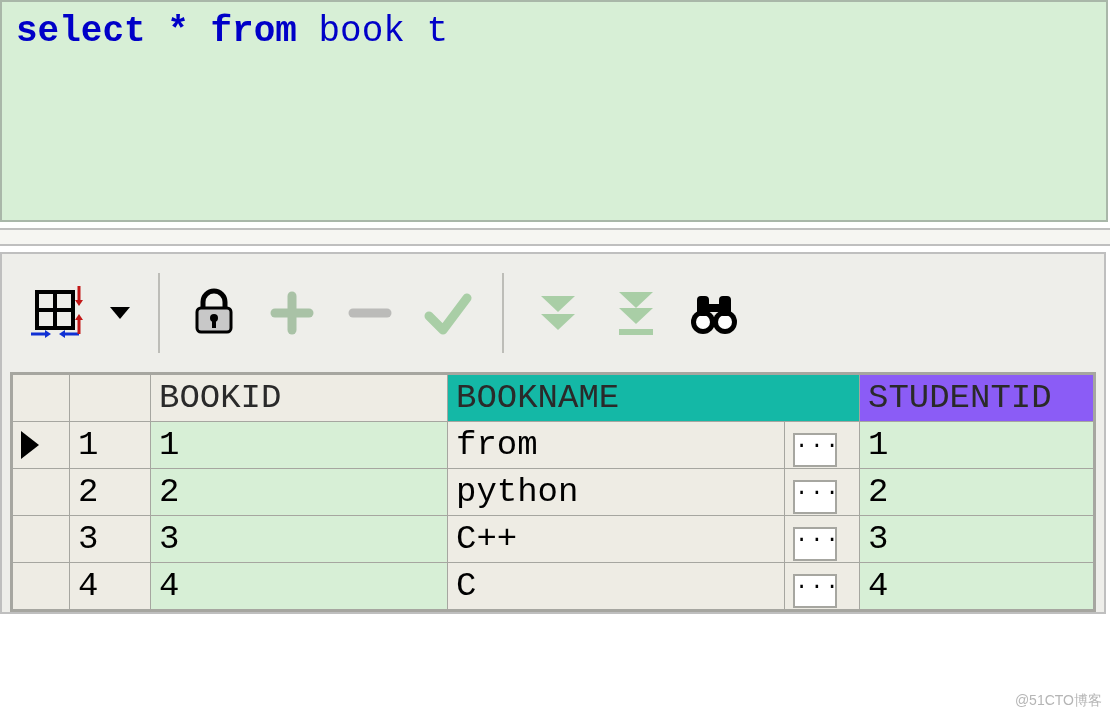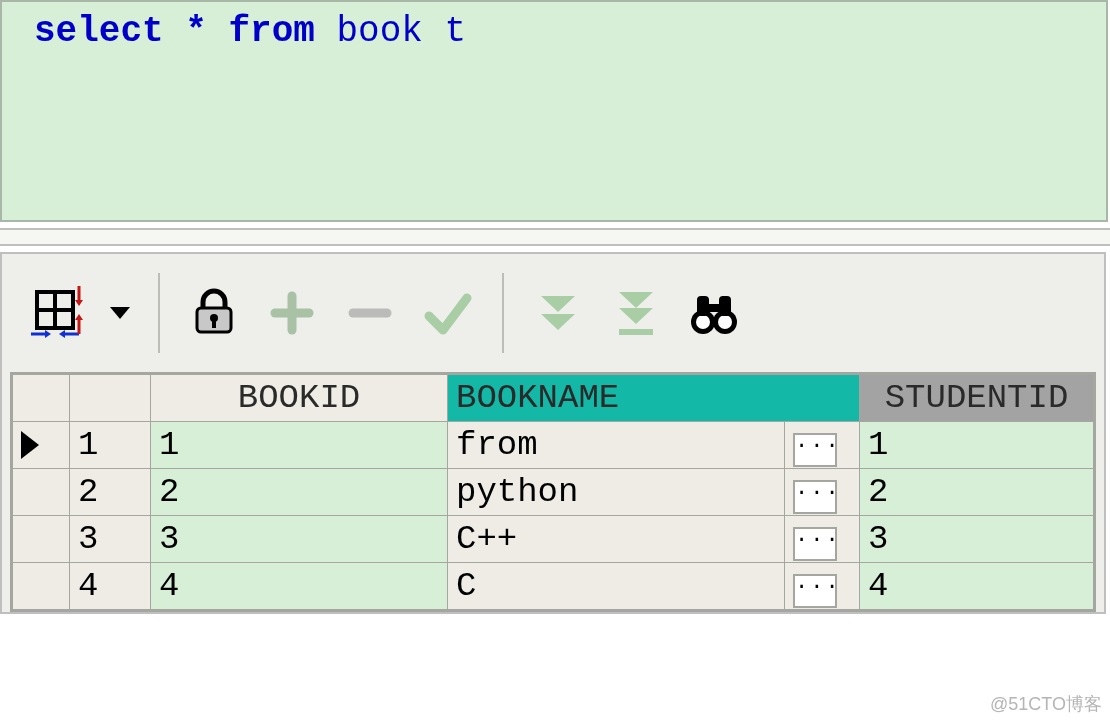--- a/index.html
+++ b/index.html
@@ -11,21 +11,21 @@
     font-family: "Courier New", monospace;
     overflow: hidden;
   }
   .sql-area {
     box-sizing: border-box;
     width: 1108px;
     height: 222px;
     margin: 0;
     background: #d7efd6;
     border: 2px solid #a9b7a9;
-    padding: 8px 32px;
+    padding: 8px 14px;
     font-size: 36px;
     line-height: 44px;
     white-space: pre;
   }
   .kw { color: #0000c8; font-weight: bold; }
   .ident { color: #0000c8; font-weight: normal; }
   .sep-bar {
     width: 1110px;
     height: 14px;
     border-top: 2px solid #bfbfbf;
@@ -114,21 +114,21 @@
     width: 0; height: 0;
     border-top: 14px solid transparent;
     border-bottom: 14px solid transparent;
     border-left: 18px solid #000;
     vertical-align: middle;
   }
   .watermark {
     position: absolute;
     right: 8px;
     top: 692px;
-    font-size: 18px;
+    font-size: 14px;
     color: #b5b5b5;
     font-family: Arial, sans-serif;
   }
 </style>
 </head>
 <body>
 
 <div class="sql-area"><span class="kw">select</span> <span class="kw">*</span> <span class="kw">from</span> <span class="ident">book</span> <span class="ident">t</span></div>
 
 <div class="sep-bar"></div>
@@ -207,23 +207,23 @@
       </svg>
     </div>
   </div>
 
   <div class="table-wrap">
     <table class="results">
       <thead>
         <tr>
           <th class="col-indicator"></th>
           <th class="col-rownum"></th>
-          <th class="col-bookid" style="text-align:center;background:#eeece4">BOOKID</th>
+          <th class="col-bookid" style="text-align:left;background:#eeece4">BOOKID</th>
           <th class="col-bookname" colspan="2" style="background:#14b8a6">BOOKNAME</th>
-          <th class="col-studentid" style="text-align:center;background:#a3a3a3">STUDENTID</th>
+          <th class="col-studentid" style="text-align:left;background:#8b5cf6">STUDENTID</th>
         </tr>
       </thead>
       <tbody id="rows-body">
           <tr class="data">
             <td class="col-indicator"><span class="row-arrow"></span></td>
             <td class="col-rownum">1</td>
             <td class="col-bookid">1</td>
             <td class="col-bookname">from</td>
             <td class="col-btn"><span class="cell-btn">···</span></td>
             <td class="col-studentid">1</td>

